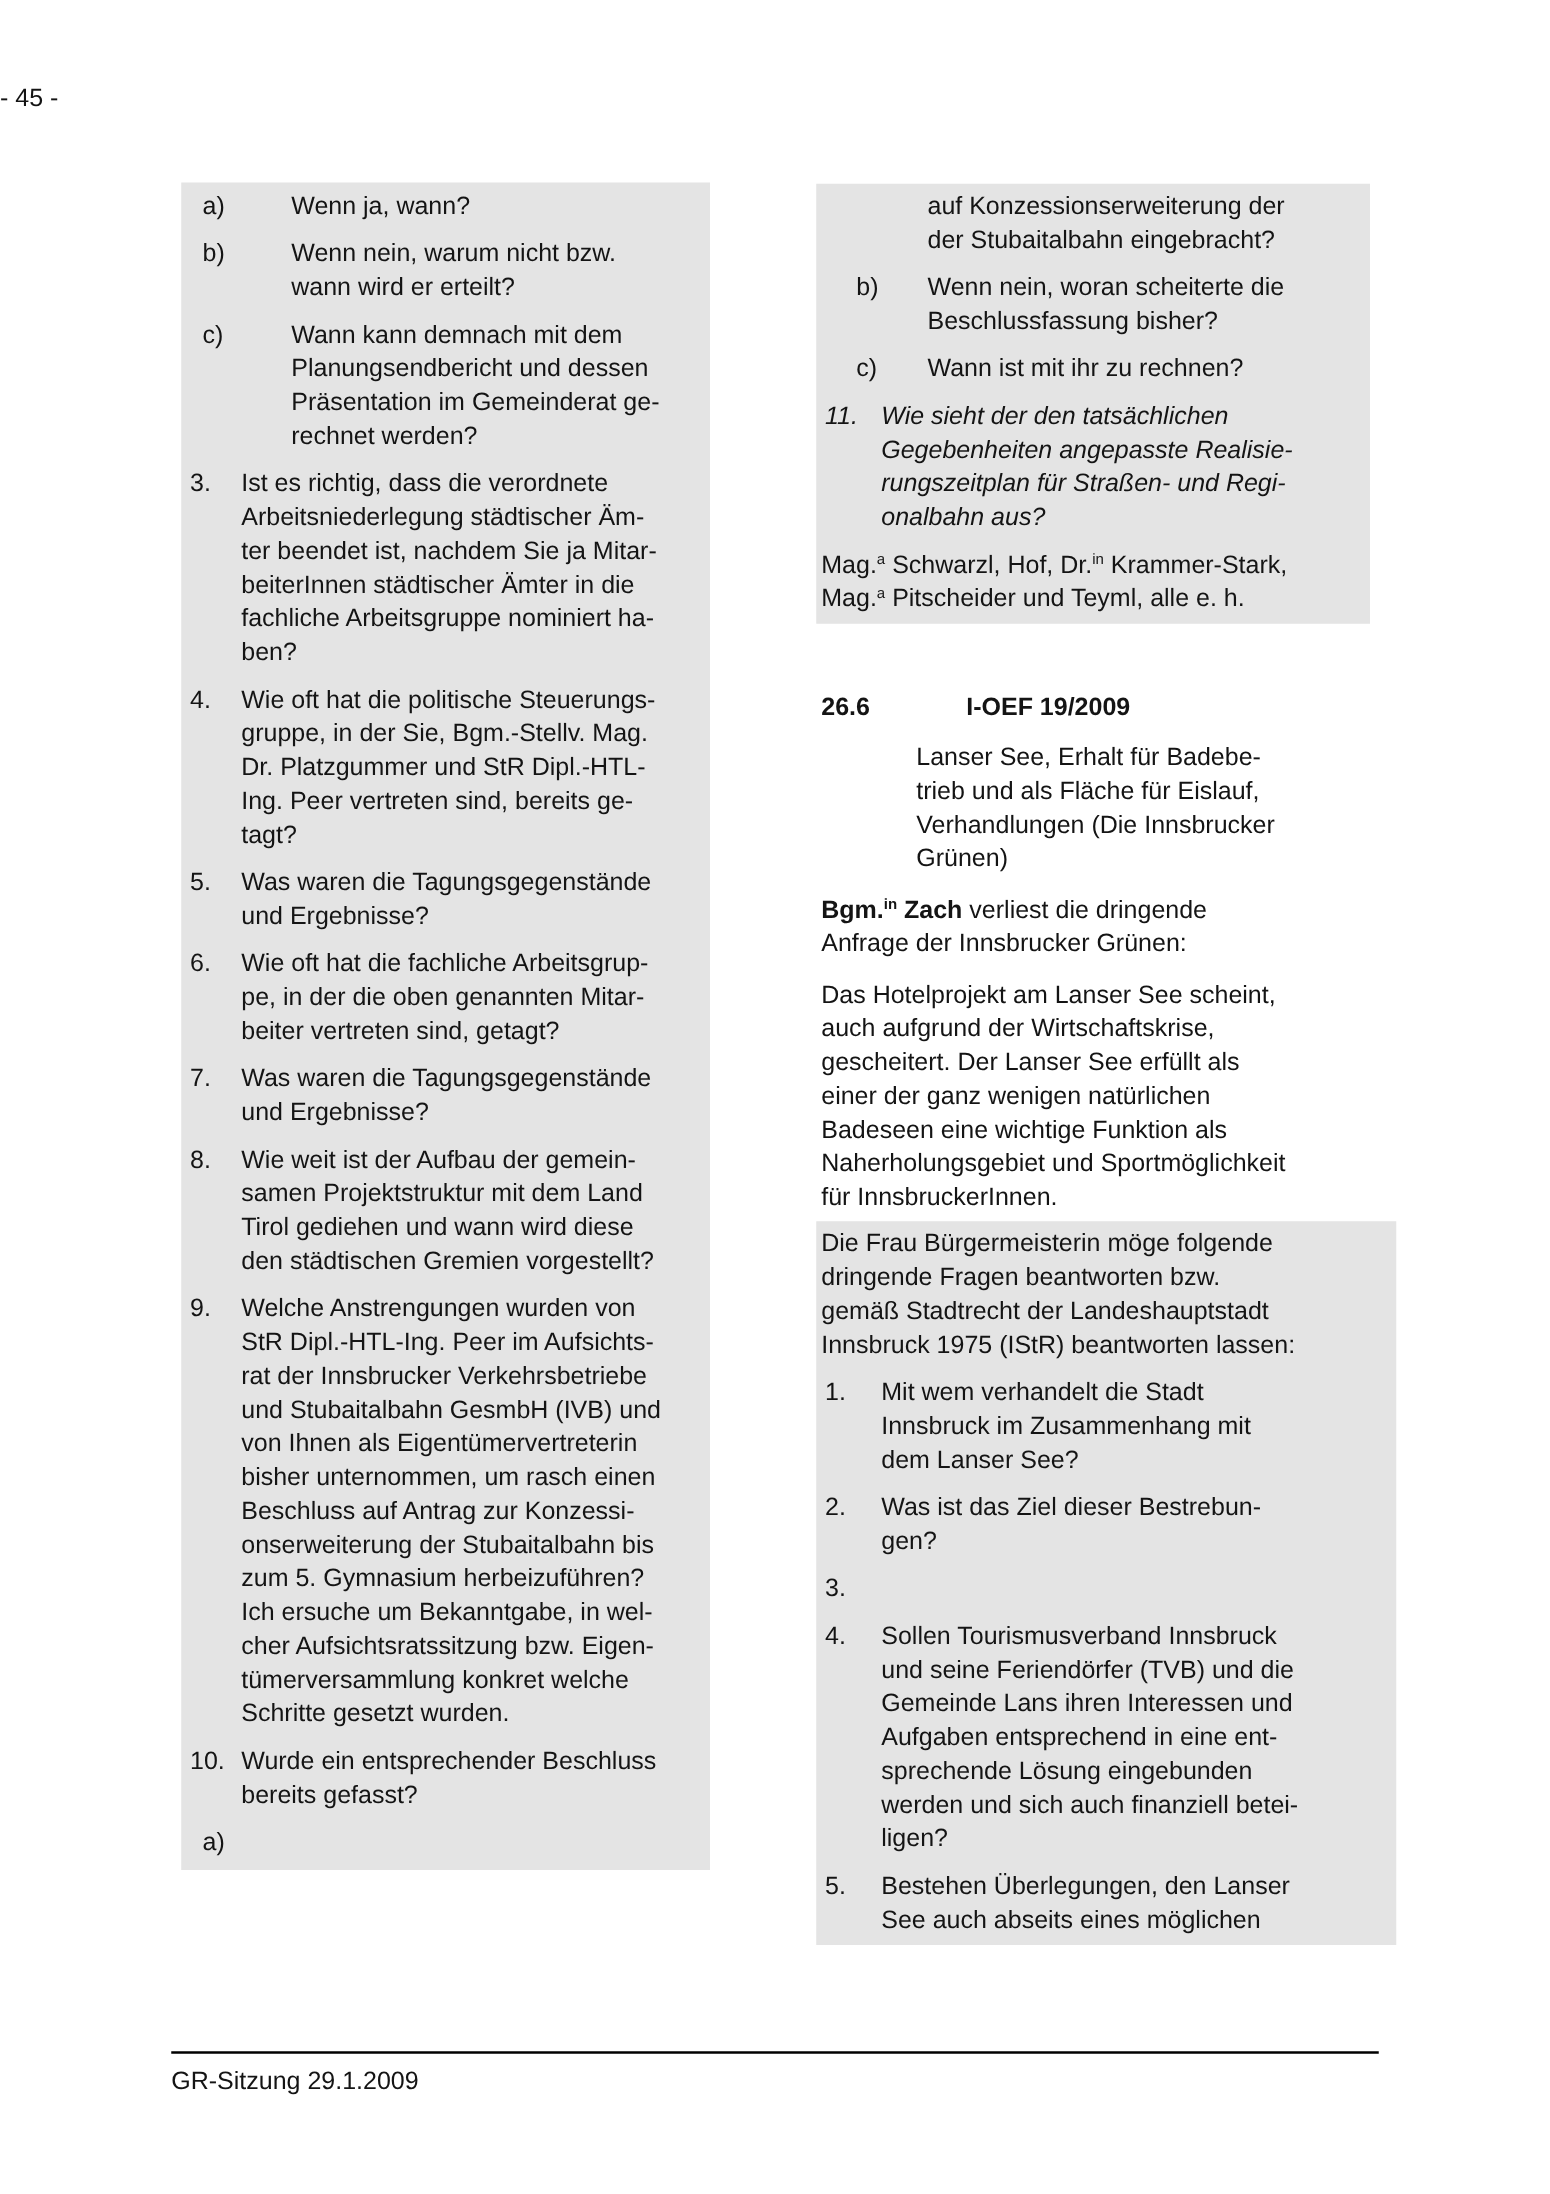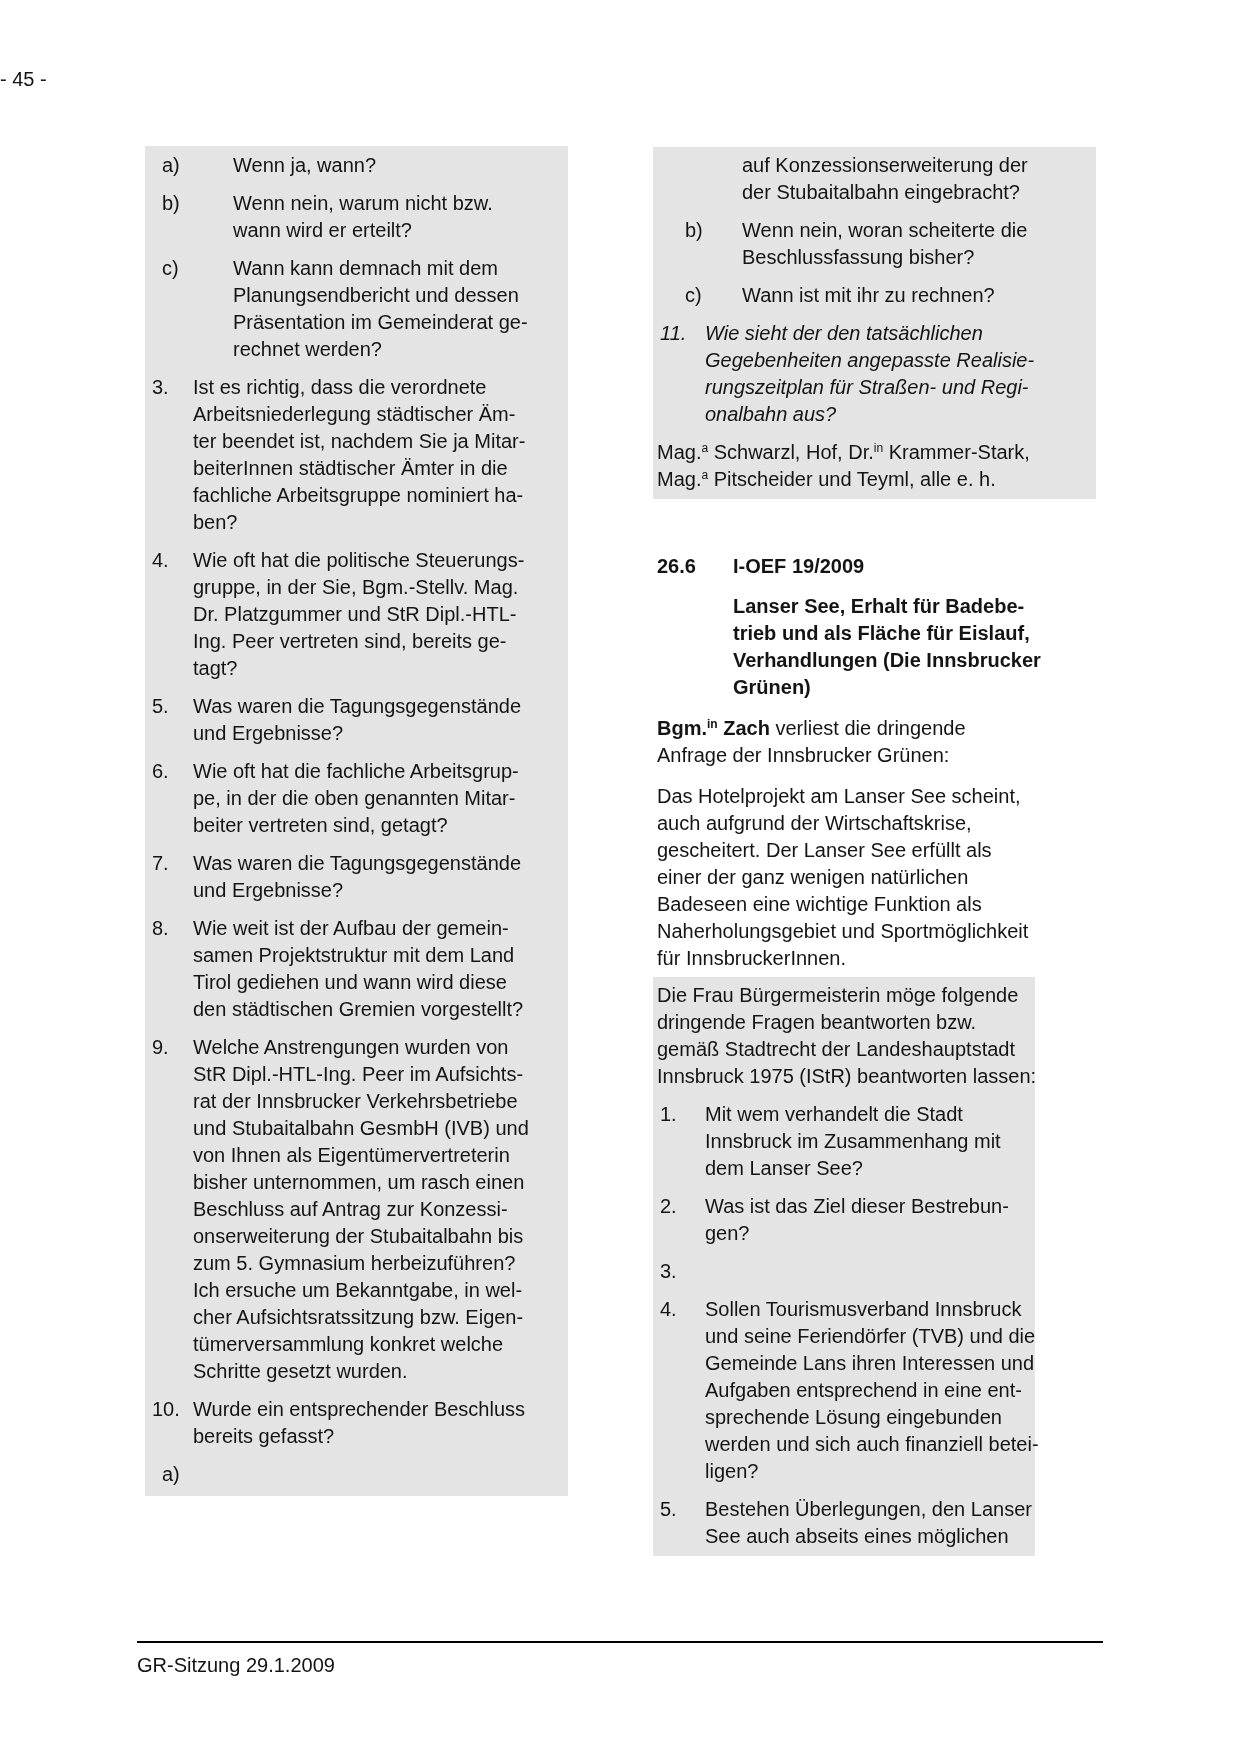--- a/index.html
+++ b/index.html
@@ -22,25 +22,25 @@
   #left-block .sub{margin-left:10px;}
   #left-block .sub > .n{width:71px;}
   
   #right-block-top{left:653px;top:147px;width:443px;padding:5px 0 6px 4px;box-sizing:border-box;}
   #right-block-top .cont{margin-left:85px;white-space:pre;}
   #right-block-top .sub{margin-left:28px;}
   #right-block-top .sub > .n{width:57px;}
   #right-block-top .numit{margin-left:3px;font-style:italic;}
   #right-block-top .numit > .n{width:45px;}
   #right-section{left:657px;top:553px;width:440px;}
-  #right-section .hrow{display:flex;font-weight:bold;}
+  #right-section .hrow{display:flex;font-weight:bold;gap:40px;}
   #right-section .hrow > .n{width:76px;}
-  #right-section .title{margin-left:76px;margin-top:13px;font-weight:bold;white-space:pre;}
+  #right-section .title{margin-left:76px;margin-top:13px;font-weight:normal;white-space:pre;}
   #right-section .para{margin-top:14px;white-space:pre;}
-  #right-block-bottom{left:653px;top:977px;width:382px;padding:5px 0 6px 4px;box-sizing:border-box;}
+  #right-block-bottom{left:653px;top:977px;width:464px;padding:5px 0 6px 4px;box-sizing:border-box;}
   #right-block-bottom .numit{margin-left:3px;}
   #right-block-bottom .numit > .n{width:45px;}
   sup{font-size:12px;line-height:0;vertical-align:7px;}
   b{font-weight:bold;}
   #page-number{top:66px;left:0;width:100%;text-align:left;}
   #footer-rule{left:137px;top:1641px;width:966px;height:2px;background:#000;}
   #footer-text{left:137px;top:1652px;}
   p{margin:0;}
 </style>
 </head>

